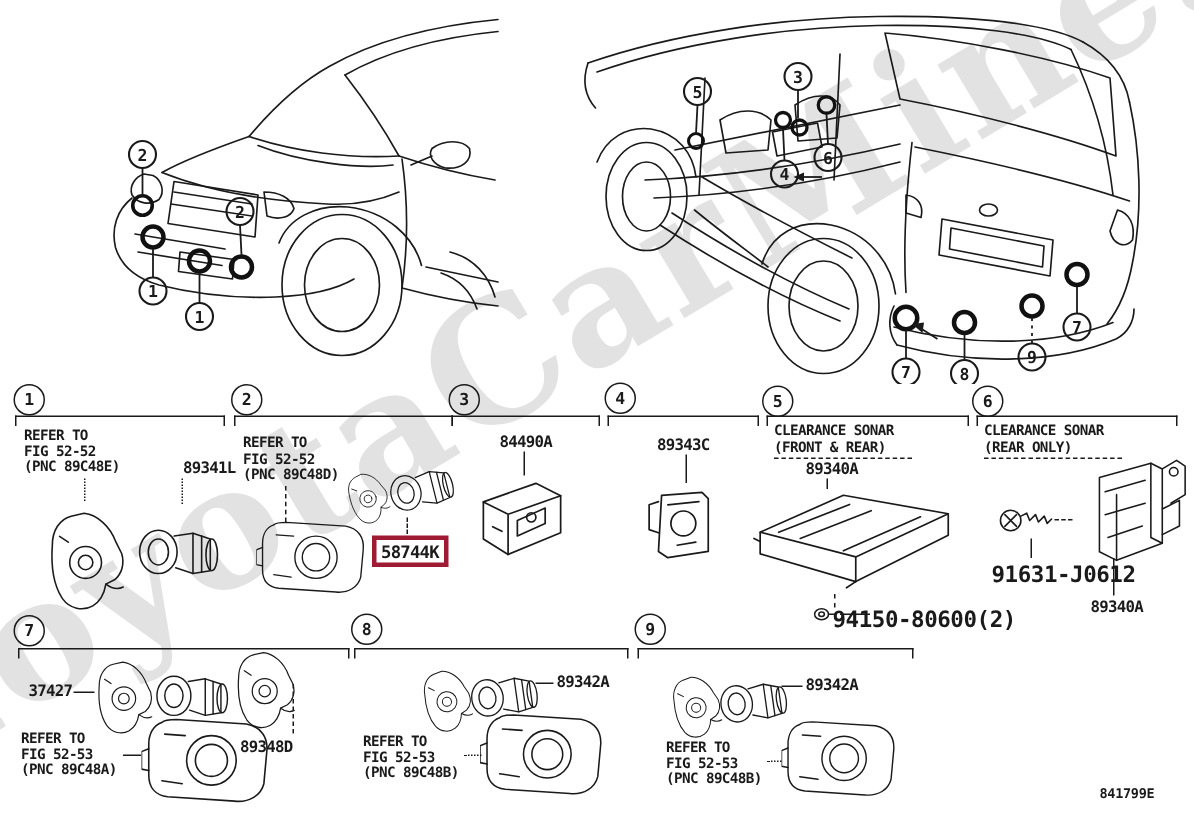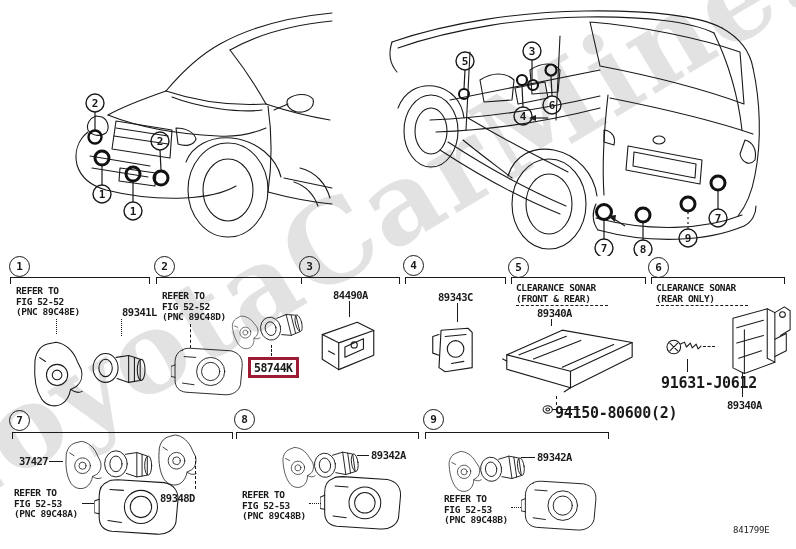--- a/index.html
+++ b/index.html
@@ -20,21 +20,21 @@
          letter-spacing:-0.4px;white-space:nowrap}
   .vline{position:absolute;z-index:2;width:0;border-left:1.3px solid #1a1a1a}
   .vdot{border-left-style:dotted;border-left-width:1.7px}
   .vdash{border-left-style:dashed;border-left-width:1.3px}
   .hline{position:absolute;z-index:2;height:0;border-top:1.3px solid #1a1a1a}
   .hdot{border-top-style:dotted;border-top-width:1.7px}
   .hdash{border-top-style:dashed}
   .underl{position:absolute;z-index:2;height:0;border-top:1.5px dashed #1a1a1a}
   .hl{position:absolute;z-index:3;border:3.5px solid #9e1b33;background:#fff;
       padding:1px 3px 0 3px;font-weight:bold;font-size:11.5px;letter-spacing:-0.5px}
-  .code{position:absolute;z-index:3;font-weight:normal;font-size:9px;letter-spacing:-0.2px}
+  .code{position:absolute;z-index:3;font-weight:bold;font-size:9px;letter-spacing:-0.2px}
   svg.part{position:absolute;z-index:2;overflow:visible}
   .lin{fill:none;stroke:#1a1a1a;stroke-width:1.1;stroke-linecap:round;stroke-linejoin:round}
 </style>
 </head>
 <body>
 
 <div class="stage">
 
   <div class="wm">ToyotaCarMine.ru</div>
 

